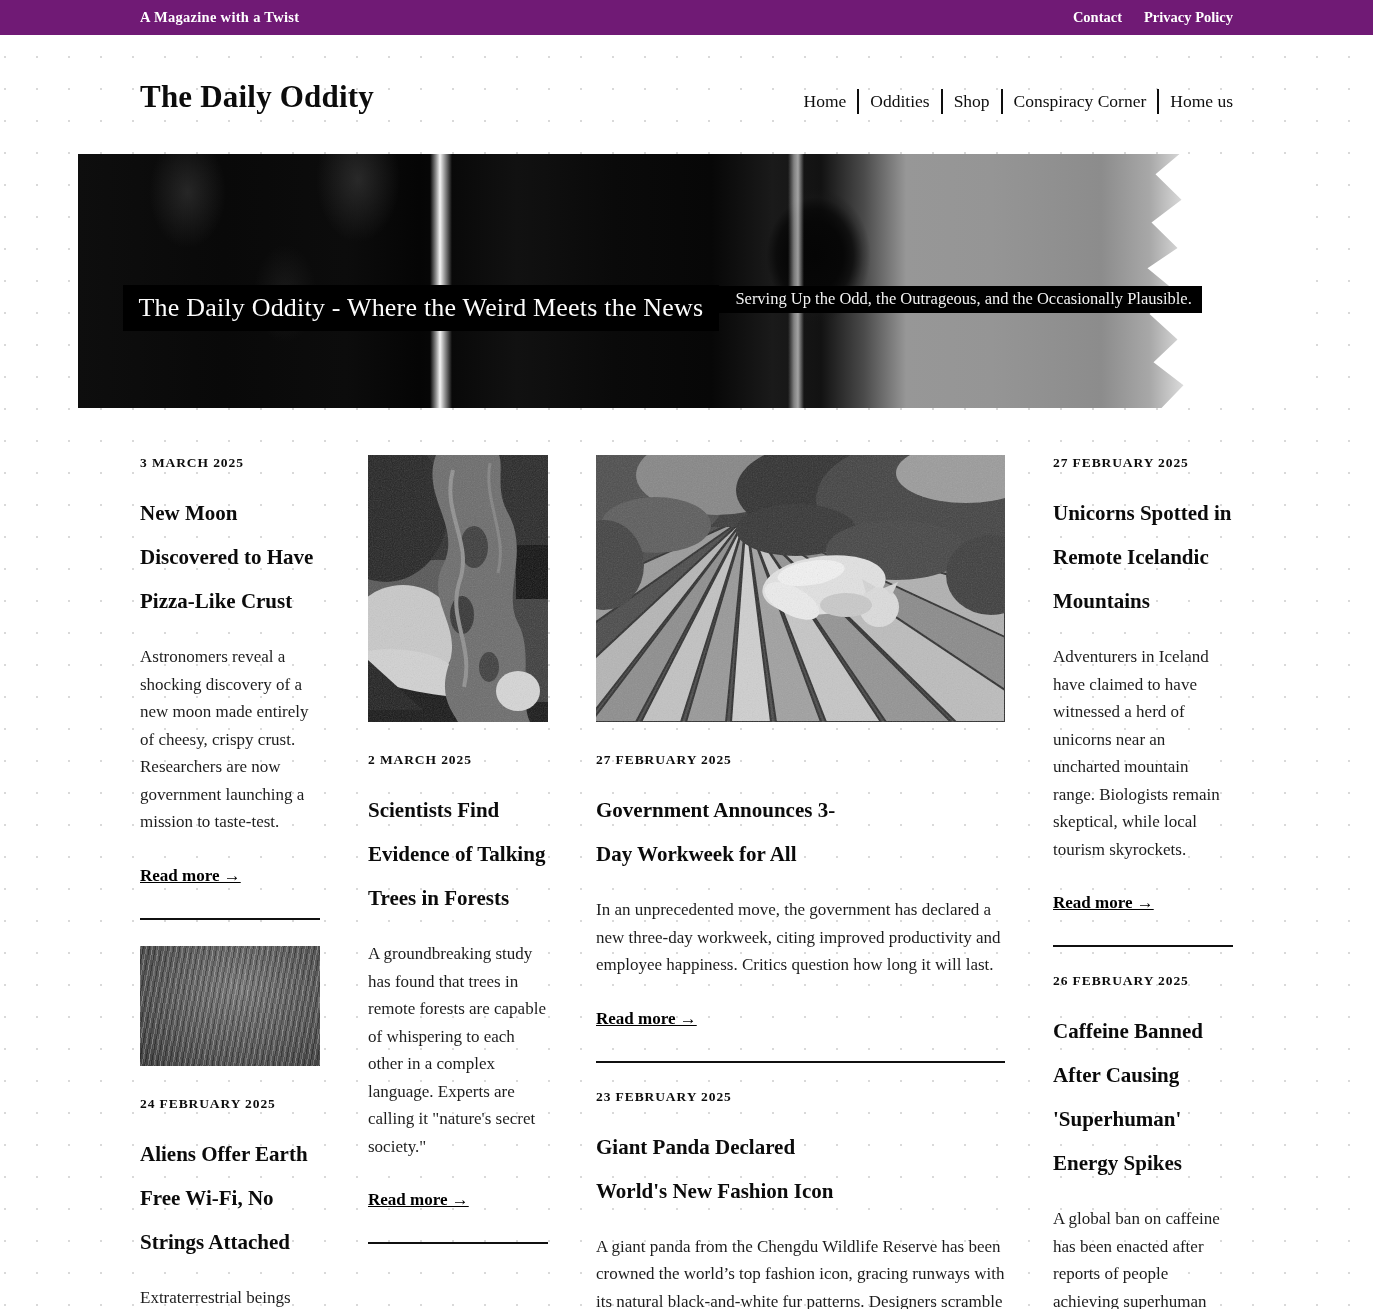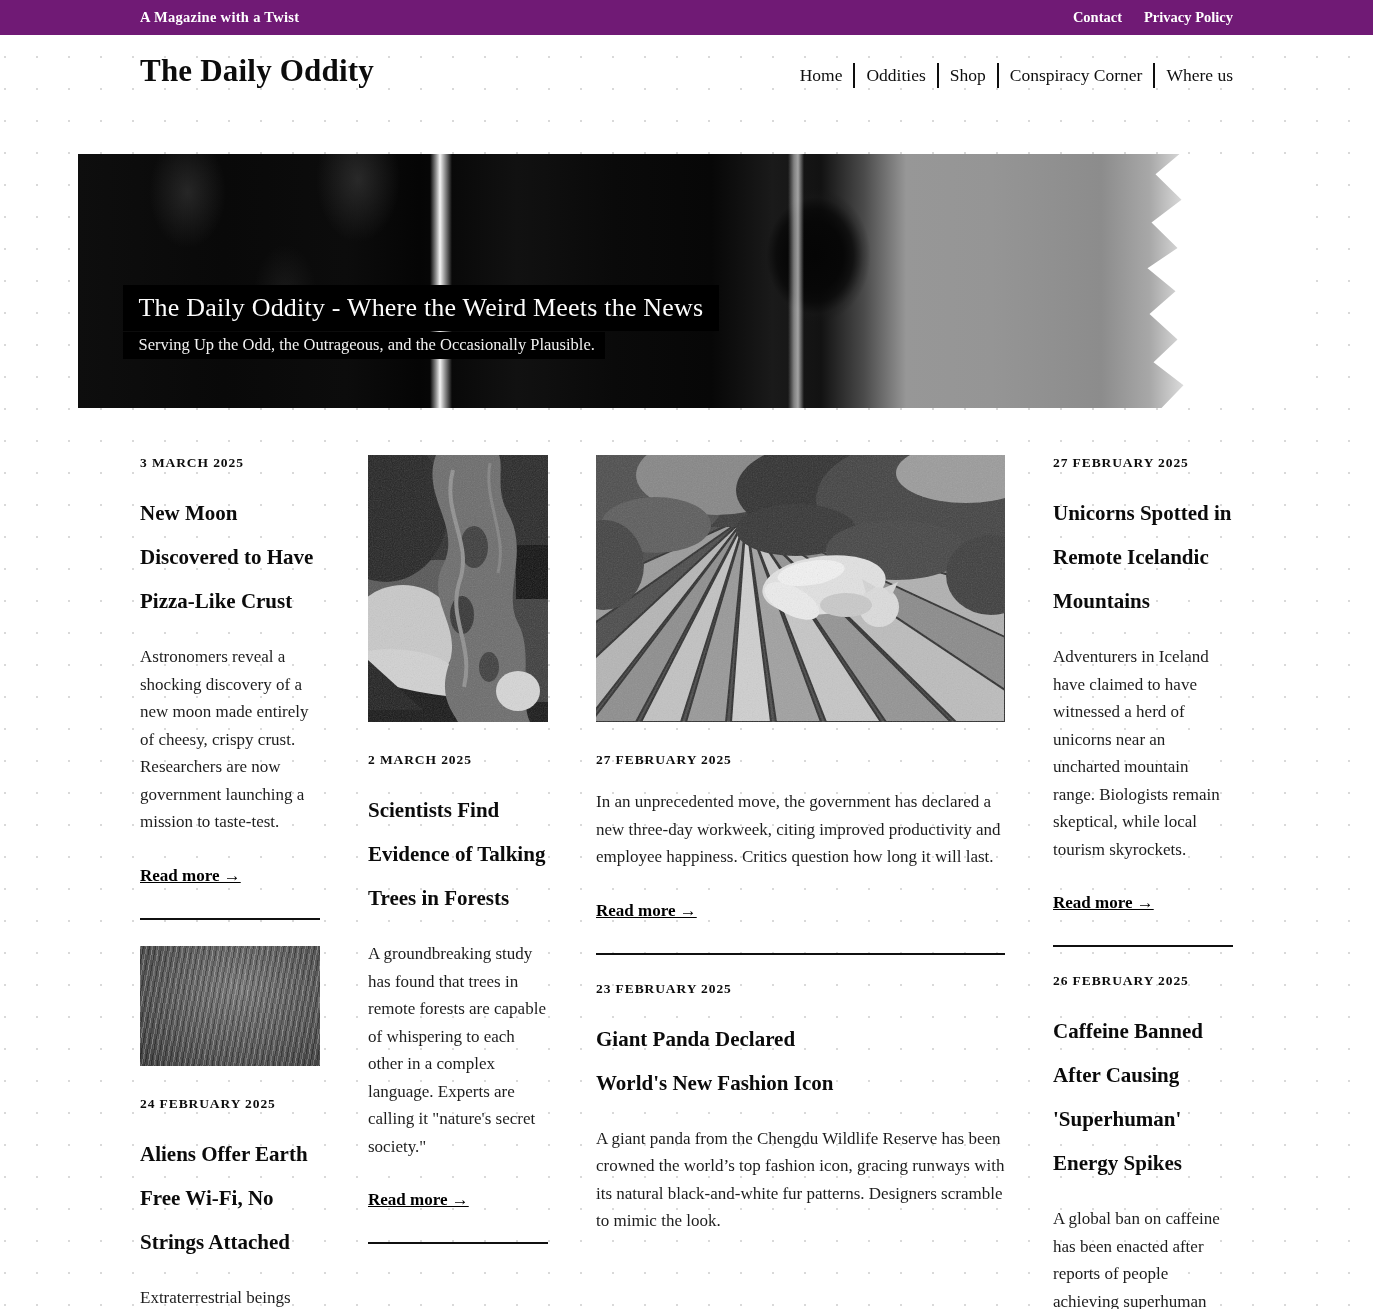--- a/index.html
+++ b/index.html
@@ -16,21 +16,21 @@
   .inner { width: 1093px; margin: 0 auto; }
 
   
   .topbar { height: 35px; background: #701a75; color: #fff; }
   .topbar .inner { height: 100%; display: flex; align-items: center; justify-content: space-between; }
   .tagline { font-size: 14.5px; font-weight: 700; letter-spacing: .3px; }
   .toplinks { display: flex; gap: 22px; }
   .toplinks a { color: #fff; text-decoration: none; font-size: 14.5px; font-weight: 700; cursor: pointer; }
 
   
-  .header .inner { height: 119px; display: flex; align-items: baseline; justify-content: space-between; padding-top: 18px; }
+  .header .inner { height: 119px; display: flex; align-items: baseline; justify-content: space-between; padding-top: 44px; }
   .site-title { font-size: 31px; font-weight: 700; color: #0c0c0c; text-decoration: none; letter-spacing: .2px; cursor: pointer; }
   .nav { display: flex; align-items: center; }
   .nav a { font-size: 17.5px; color: #0e0e0e; text-decoration: none; padding: 0 11px; cursor: pointer; }
   .nav a:first-child { padding-left: 0; }
   .nav a:last-child { padding-right: 0; }
   .nav .sep { width: 2px; height: 25px; background: #0e0e0e; align-self: center; }
 
   
   .hero {
     position: relative;
@@ -54,21 +54,21 @@
         #0a0a0a 44%, #070707 52%, #1a1a1a 57%, #121212 61%,
         #4a4a4a 64.5%, #979797 68%, #959595 75%, #8c8c8c 84%,
         #a8a8a8 88%, #e9e9e9 91.5%, #ffffff 94%);
   }
   .hero-torn {
     position: absolute; top: 0; right: 0; width: 200px; height: 100%;
     background: #fff;
     clip-path: polygon(42% 0, 100% 0, 100% 100%, 33% 100%, 44% 91%, 29% 82%, 41% 73%, 27% 63%,
                        40% 54%, 26% 45%, 41% 37%, 28% 27%, 43% 18%, 30% 8%);
   }
-  .hero-caption { position: absolute; left: 45px; top: 131px; display: flex; flex-direction: column; align-items: flex-start; }
+  .hero-caption { position: absolute; left: 45px; top: 131px; display: flex; flex-direction: row; align-items: flex-start; }
   .hero-title {
     background: #000; color: #fdfdfd; font-weight: 400;
     font-size: 26px; line-height: 1.2; padding: 7px 16px 8px 16px; letter-spacing: .2px;
   }
   .hero-sub {
     background: #000; color: #f2f2f2;
     font-size: 16.5px; padding: 3px 10px 4px 16px; margin-top: 1px;
   }
 
   
@@ -112,21 +112,21 @@
     <a class="site-title">The Daily Oddity</a>
     <nav class="nav">
       <a>Home</a>
       <span class="sep"></span>
       <a>Oddities</a>
       <span class="sep"></span>
       <a>Shop</a>
       <span class="sep"></span>
       <a>Conspiracy Corner</a>
       <span class="sep"></span>
-      <a>Where us</a>
+      <a>Home us</a>
     </nav>
   </div>
 </div>
 
 <div class="hero">
   <div class="hero-torn"></div>
   <div class="hero-caption">
     <h1 class="hero-title">The Daily Oddity - Where the Weird Meets the News</h1>
     <p class="hero-sub">Serving Up the Odd, the Outrageous, and the Occasionally Plausible.</p>
   </div>
@@ -231,20 +231,21 @@
           <ellipse cx="196" cy="146" rx="30" ry="14" fill="#ececec" transform="rotate(28 196 146)"></ellipse>
           <circle cx="283" cy="152" r="20" fill="#dcdcdc"></circle>
           <path d="M270,138 L266,124 L280,132 Z" fill="#d5d5d5"></path>
           <path d="M296,140 L302,127 L288,133 Z" fill="#d5d5d5"></path>
           <ellipse cx="250" cy="150" rx="26" ry="12" fill="#c9c9c9"></ellipse>
           <ellipse cx="215" cy="118" rx="34" ry="12" fill="#f2f2f2" transform="rotate(-9 215 118)"></ellipse>
         </g>
         <rect width="409" height="267" filter="url(#noiseC)" opacity="0.2"></rect>
       </svg>
       <p class="date">27 FEBRUARY 2025</p>
+      <h2 class="title">Government Announces 3-Day Workweek for All</h2>
       <p class="excerpt">In an unprecedented move, the government has declared a new three-day workweek, citing improved productivity and employee happiness. Critics question how long it will last.</p>
       <a class="readmore">Read more →</a>
     </article>
     <hr class="divider">
     <article>
       <p class="date">23 FEBRUARY 2025</p>
       <h2 class="title">Giant Panda Declared World's New Fashion Icon</h2>
       <p class="excerpt">A giant panda from the Chengdu Wildlife Reserve has been crowned the world’s top fashion icon, gracing runways with its natural black-and-white fur patterns. Designers scramble to mimic the look.</p>
     </article>
   </div>

